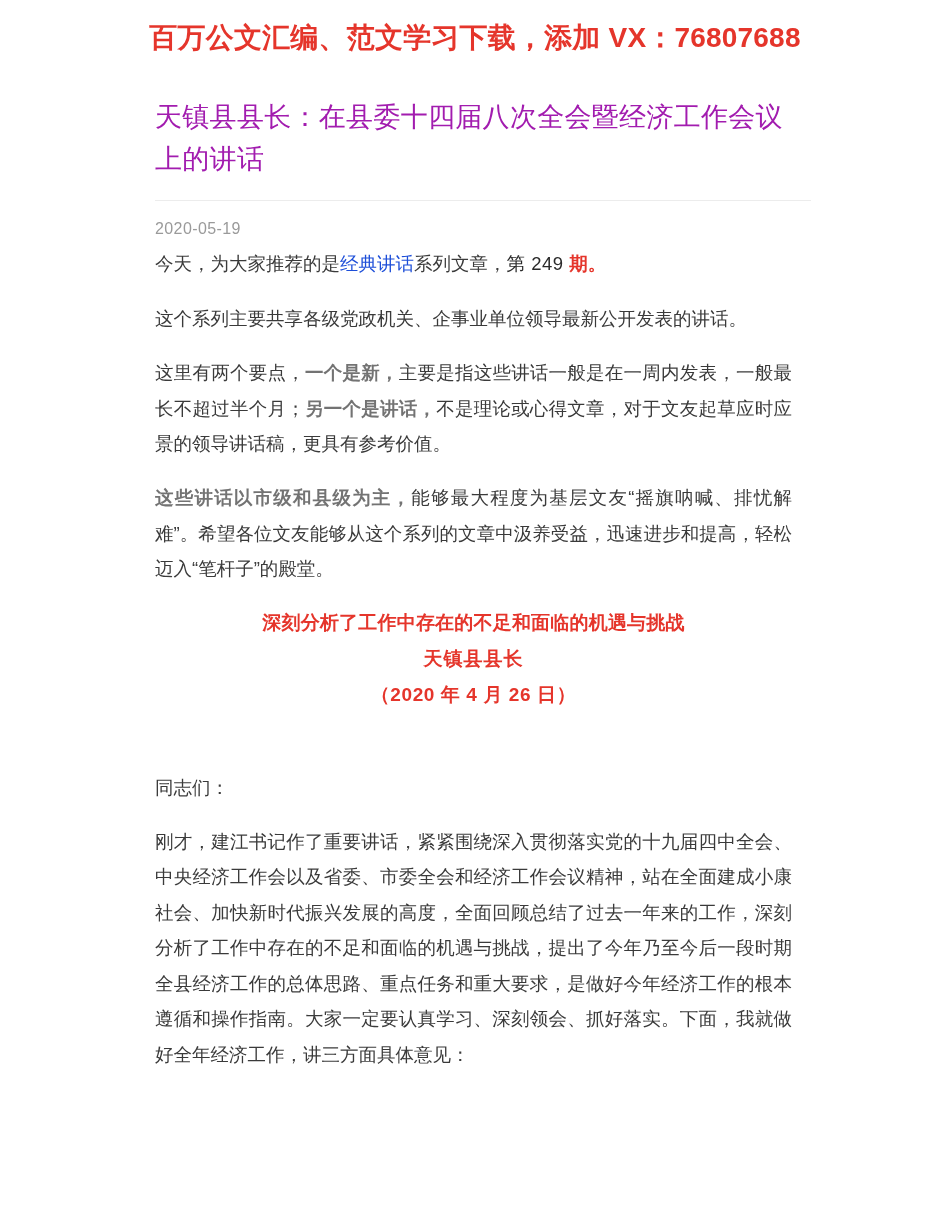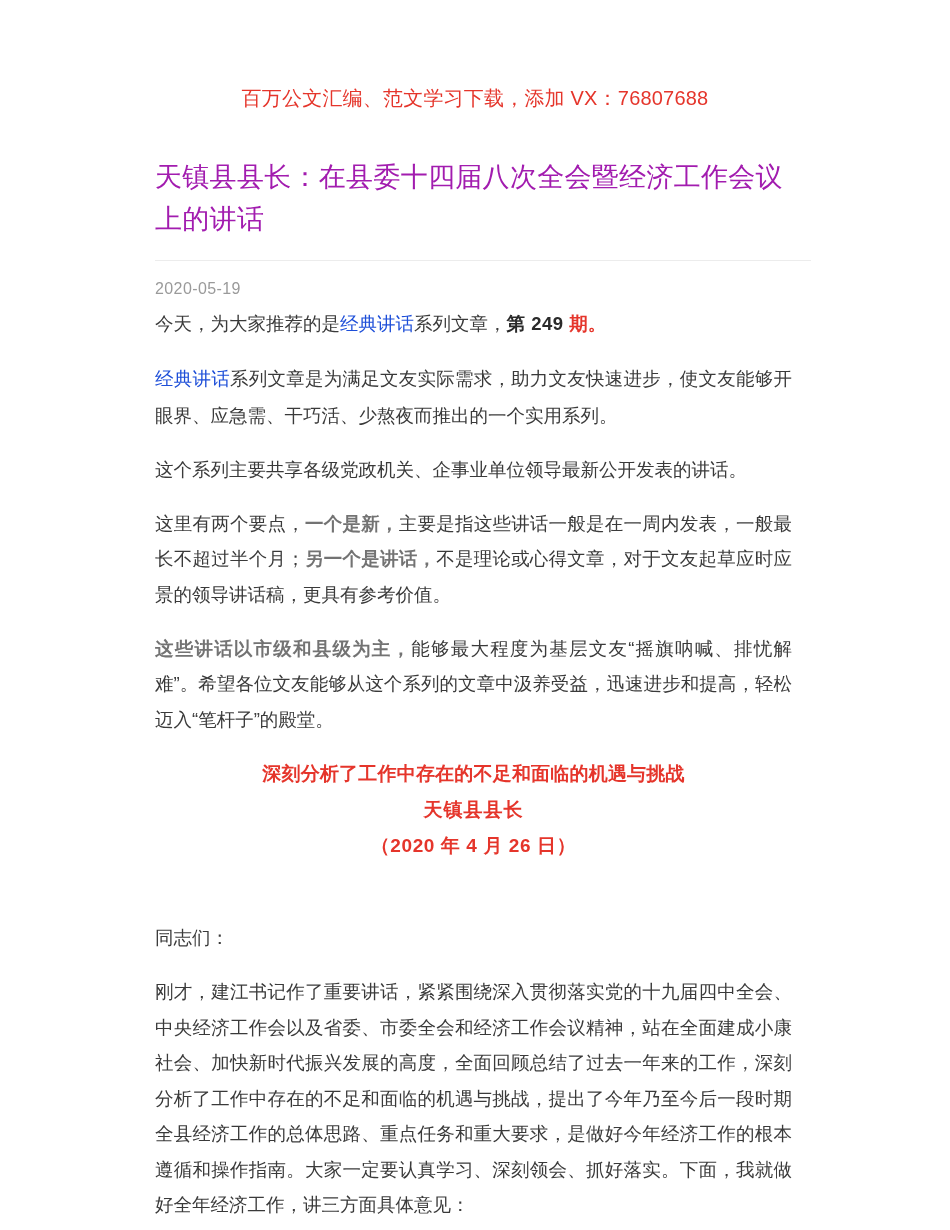--- a/index.html
+++ b/index.html
@@ -18,24 +18,24 @@
     position: relative;
     width: 950px;
     height: 1230px;
     box-sizing: border-box;
   }
 
   
   .promo {
     text-align: center;
     color: #e5352b;
-    font-size: 20px;
+    font-size: 28px;
     line-height: 28px;
-    font-weight: 400;
-    padding-top: 84px;
+    font-weight: 700;
+    padding-top: 24px;
     letter-spacing: 0.2px;
   }
 
   
   .doc-title {
     margin: 0;
     padding: 44px 155px 0 155px;
     font-size: 27px;
     line-height: 42px;
     font-weight: 400;
@@ -67,21 +67,21 @@
     line-height: 35.5px;
     color: #3a3a3a;
     text-align: justify;
     text-justify: inter-ideograph;
   }
 
   .lead { margin-top: 2px; }
 
   .b { font-weight: bold; color: #737373; }
   .red { color: #e5352b; font-weight: bold; }
-  .num { font-weight: bold; color: #2a2a2a; letter-spacing: 0.5px; }
+  .num { font-weight: normal; color: #2a2a2a; letter-spacing: 0.5px; }
   .faint {
     color: #1d4ed8;
     font-family: "Liberation Serif", "DejaVu Serif", serif;
     font-weight: 400;
   }
 
   
   .red-head {
     text-align: center;
     color: #e5352b;
@@ -106,21 +106,20 @@
   <h1 class="doc-title">天镇县县长：在县委十四届八次全会暨经济工作会议上的讲话</h1>
 
   <div class="divider"></div>
 
   <div class="content">
 
     <div class="date">2020-05-19</div>
 
     <p class="para lead"><span>今天，为大家推荐的是</span><span class="faint">经典讲话</span><span>系列文章，</span><span class="num">第 249 </span><span class="red">期。</span></p>
 
-    <p class="para"><span class="faint">经典讲话</span><span>系列文章是为满足文友实际需求，助力文友快速进步，使文友能够开眼界、应急需、干巧活、少熬夜而推出的一个实用系列。</span></p>
 
     <p class="para">这个系列主要共享各级党政机关、企事业单位领导最新公开发表的讲话。</p>
 
     <p class="para"><span>这里有两个要点，</span><span class="b">一个是新，</span><span>主要是指这些讲话一般是在一周内发表，一般最长不超过半个月；</span><span class="b">另一个是讲话，</span><span>不是理论或心得文章，对于文友起草应时应景的领导讲话稿，更具有参考价值。</span></p>
 
     <p class="para"><span class="b">这些讲话以市级和县级为主，</span><span>能够最大程度为基层文友“摇旗呐喊、排忧解难”。希望各位文友能够从这个系列的文章中汲养受益，迅速进步和提高，轻松迈入“笔杆子”的殿堂。</span></p>
 
     <div class="red-head">
       <div class="l1">深刻分析了工作中存在的不足和面临的机遇与挑战</div>
       <div class="l2">天镇县县长</div>

